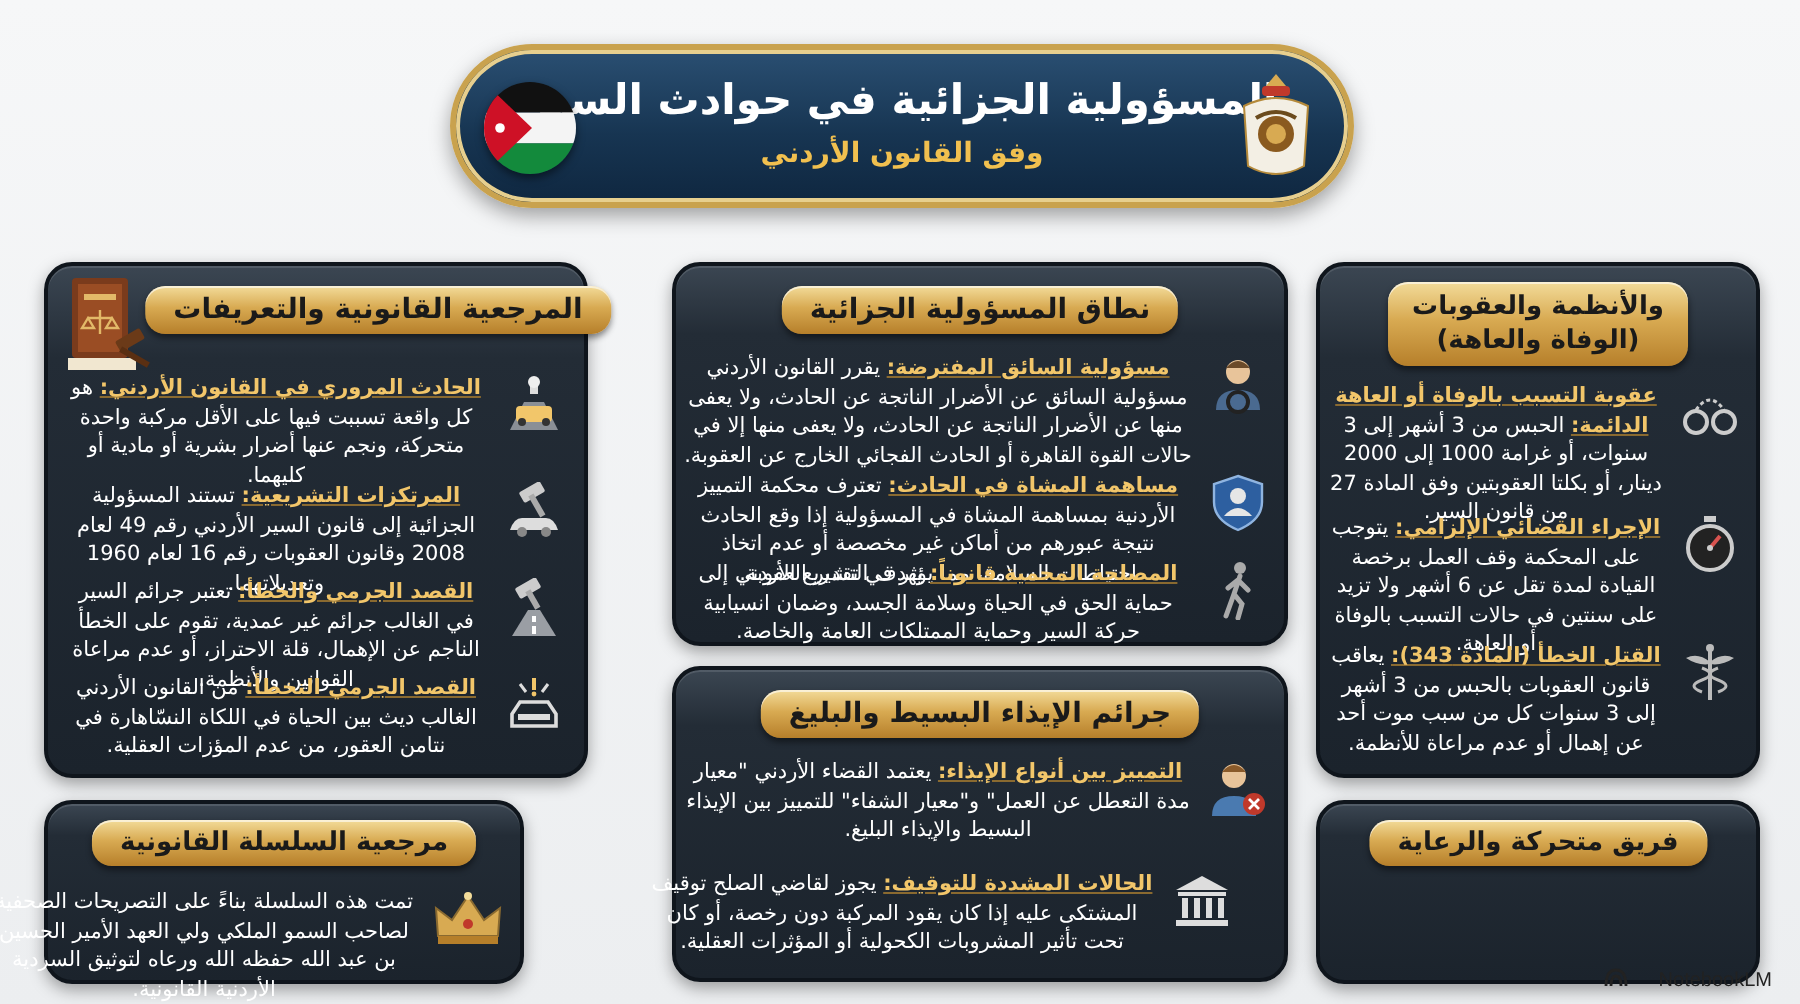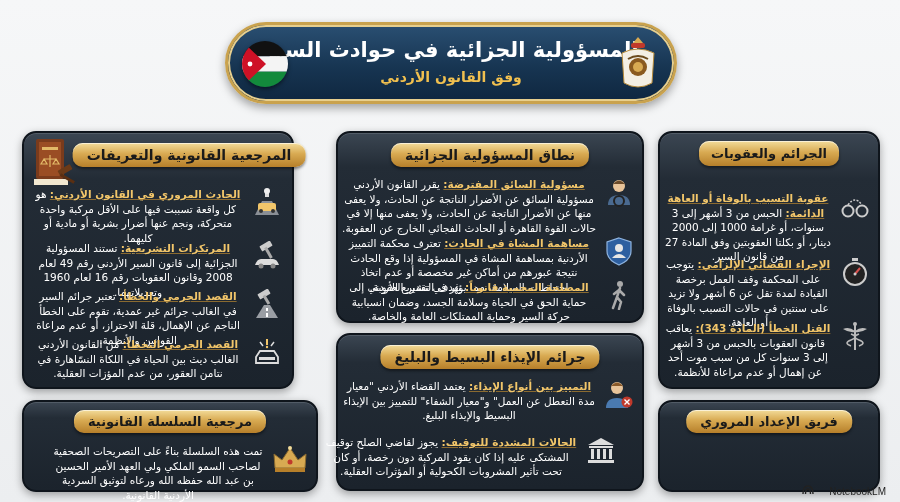--- a/index.html
+++ b/index.html
@@ -143,21 +143,21 @@
           <circle cx="15" cy="10" r="1.2" fill="#f2c66a"></circle>
           <path d="M8 5 l3 4 M22 5 l-3 4" stroke="#ddd" stroke-width="1.5"></path>
           <path d="M4 26 v-6 l4 -6 h14 l4 6 v6 z" fill="none" stroke="#ddd" stroke-width="1.8"></path>
           <rect x="7" y="20" width="16" height="3" fill="#ddd"></rect>
         </svg>
     </div>
     <p><span class="lbl">القصد الجرمي النخطأ:</span><span> من القانون الأردني الغالب ديث بين الحياة في اللكاة النسّاهارة في نتامن العقور، من عدم المؤزات العقلية.</span></p>
   </div>
 </div>
 
-<div class="card" style="left:22px; top:389px; width:296px; height:92px;">
+<div class="card" style="left:22px; top:389px; width:240px; height:92px;">
   <div class="pill" style="top:8px; font-size:13px;">مرجعية السلسلة القانونية</div>
   <div class="item" style="right:8px; top:42px; width:256px;">
     <div class="ico" style="width:36px; height:30px;">
       <svg viewBox="0 0 36 30" style="width:36px;height:30px;">
           <path d="M3 24 L2 10 L10 16 L18 4 L26 16 L34 10 L33 24 Z" fill="#d8aa52" stroke="#8a6a30" stroke-width="1"></path>
           <rect x="3" y="24" width="30" height="4" fill="#b67f2a"></rect>
           <circle cx="18" cy="4" r="2" fill="#f3dc9a"></circle>
           <circle cx="18" cy="18" r="2.5" fill="#c0392b"></circle>
         </svg>
     </div>
@@ -224,21 +224,22 @@
           <rect x="23" y="14" width="3" height="10" fill="#ddd"></rect>
           <rect x="2" y="25" width="26" height="3" fill="#ddd"></rect>
         </svg>
     </div>
     <p><span class="lbl">الحالات المشددة للتوقيف:</span><span> يجوز لقاضي الصلح توقيف المشتكى عليه إذا كان يقود المركبة دون رخصة، أو كان تحت تأثير المشروبات الكحولية أو المؤثرات العقلية.</span></p>
   </div>
 </div>
 
 <div class="card" style="left:658px; top:120px; width:222px; height:258px;">
   <div class="pill" style="top:8px; font-size:13px; line-height:17px; padding:4px 12px;">
-    <div>الجرائم والعقوبات</div>
+    <div>والأنظمة والعقوبات</div>
+    <div>(الوفاة والعاهة)</div>
   </div>
   <div class="item" style="right:8px; top:58px; width:206px;">
     <div class="ico">
       <svg viewBox="0 0 30 30">
           <circle cx="8" cy="20" r="5.5" fill="none" stroke="#ccc" stroke-width="2"></circle>
           <circle cx="22" cy="20" r="5.5" fill="none" stroke="#ccc" stroke-width="2"></circle>
           <path d="M8 14 q7 -10 14 0" fill="none" stroke="#ccc" stroke-width="1.5" stroke-dasharray="2 1.5"></path>
         </svg>
     </div>
     <p><span class="lbl">عقوبة التسبب بالوفاة أو العاهة الدائمة:</span><span> الحبس من 3 أشهر إلى 3 سنوات، أو غرامة 1000 إلى 2000 دينار، أو بكلتا العقوبتين وفق المادة 27 من قانون السير.</span></p>
@@ -261,21 +262,21 @@
           <circle cx="15" cy="3" r="2" fill="#bbb"></circle>
           <path d="M3 8 q6 -3 12 2 q6 -5 12 -2 q-6 4 -12 3 q-6 1 -12 -3z" fill="#bbb"></path>
           <path d="M11 13 q8 3 0 6 q-8 3 0 6 M19 13 q-8 3 0 6 q8 3 0 6" fill="none" stroke="#bbb" stroke-width="1.5"></path>
         </svg>
     </div>
     <p><span class="lbl">القتل الخطأ (المادة 343):</span><span> يعاقب قانون العقوبات بالحبس من 3 أشهر إلى 3 سنوات كل من سبب موت أحد عن إهمال أو عدم مراعاة للأنظمة.</span></p>
   </div>
 </div>
 
 <div class="card" style="left:658px; top:389px; width:222px; height:92px;">
-  <div class="pill" style="top:8px; font-size:13px;">فريق الإعداد المروري</div>
+  <div class="pill" style="top:8px; font-size:13px;">فريق متحركة والرعاية</div>
 </div>
 
 <div class="watermark">
   <span>
     <svg width="12" height="10" viewBox="0 0 12 10">
         <path d="M1 9 q0 -8 5 -8 q5 0 5 8 M3.5 9 q0 -5 2.5 -5 q2.5 0 2.5 5" fill="none" stroke="#222" stroke-width="1.4"></path>
       </svg>
   </span>
   <span>NotebookLM</span>
 </div>

